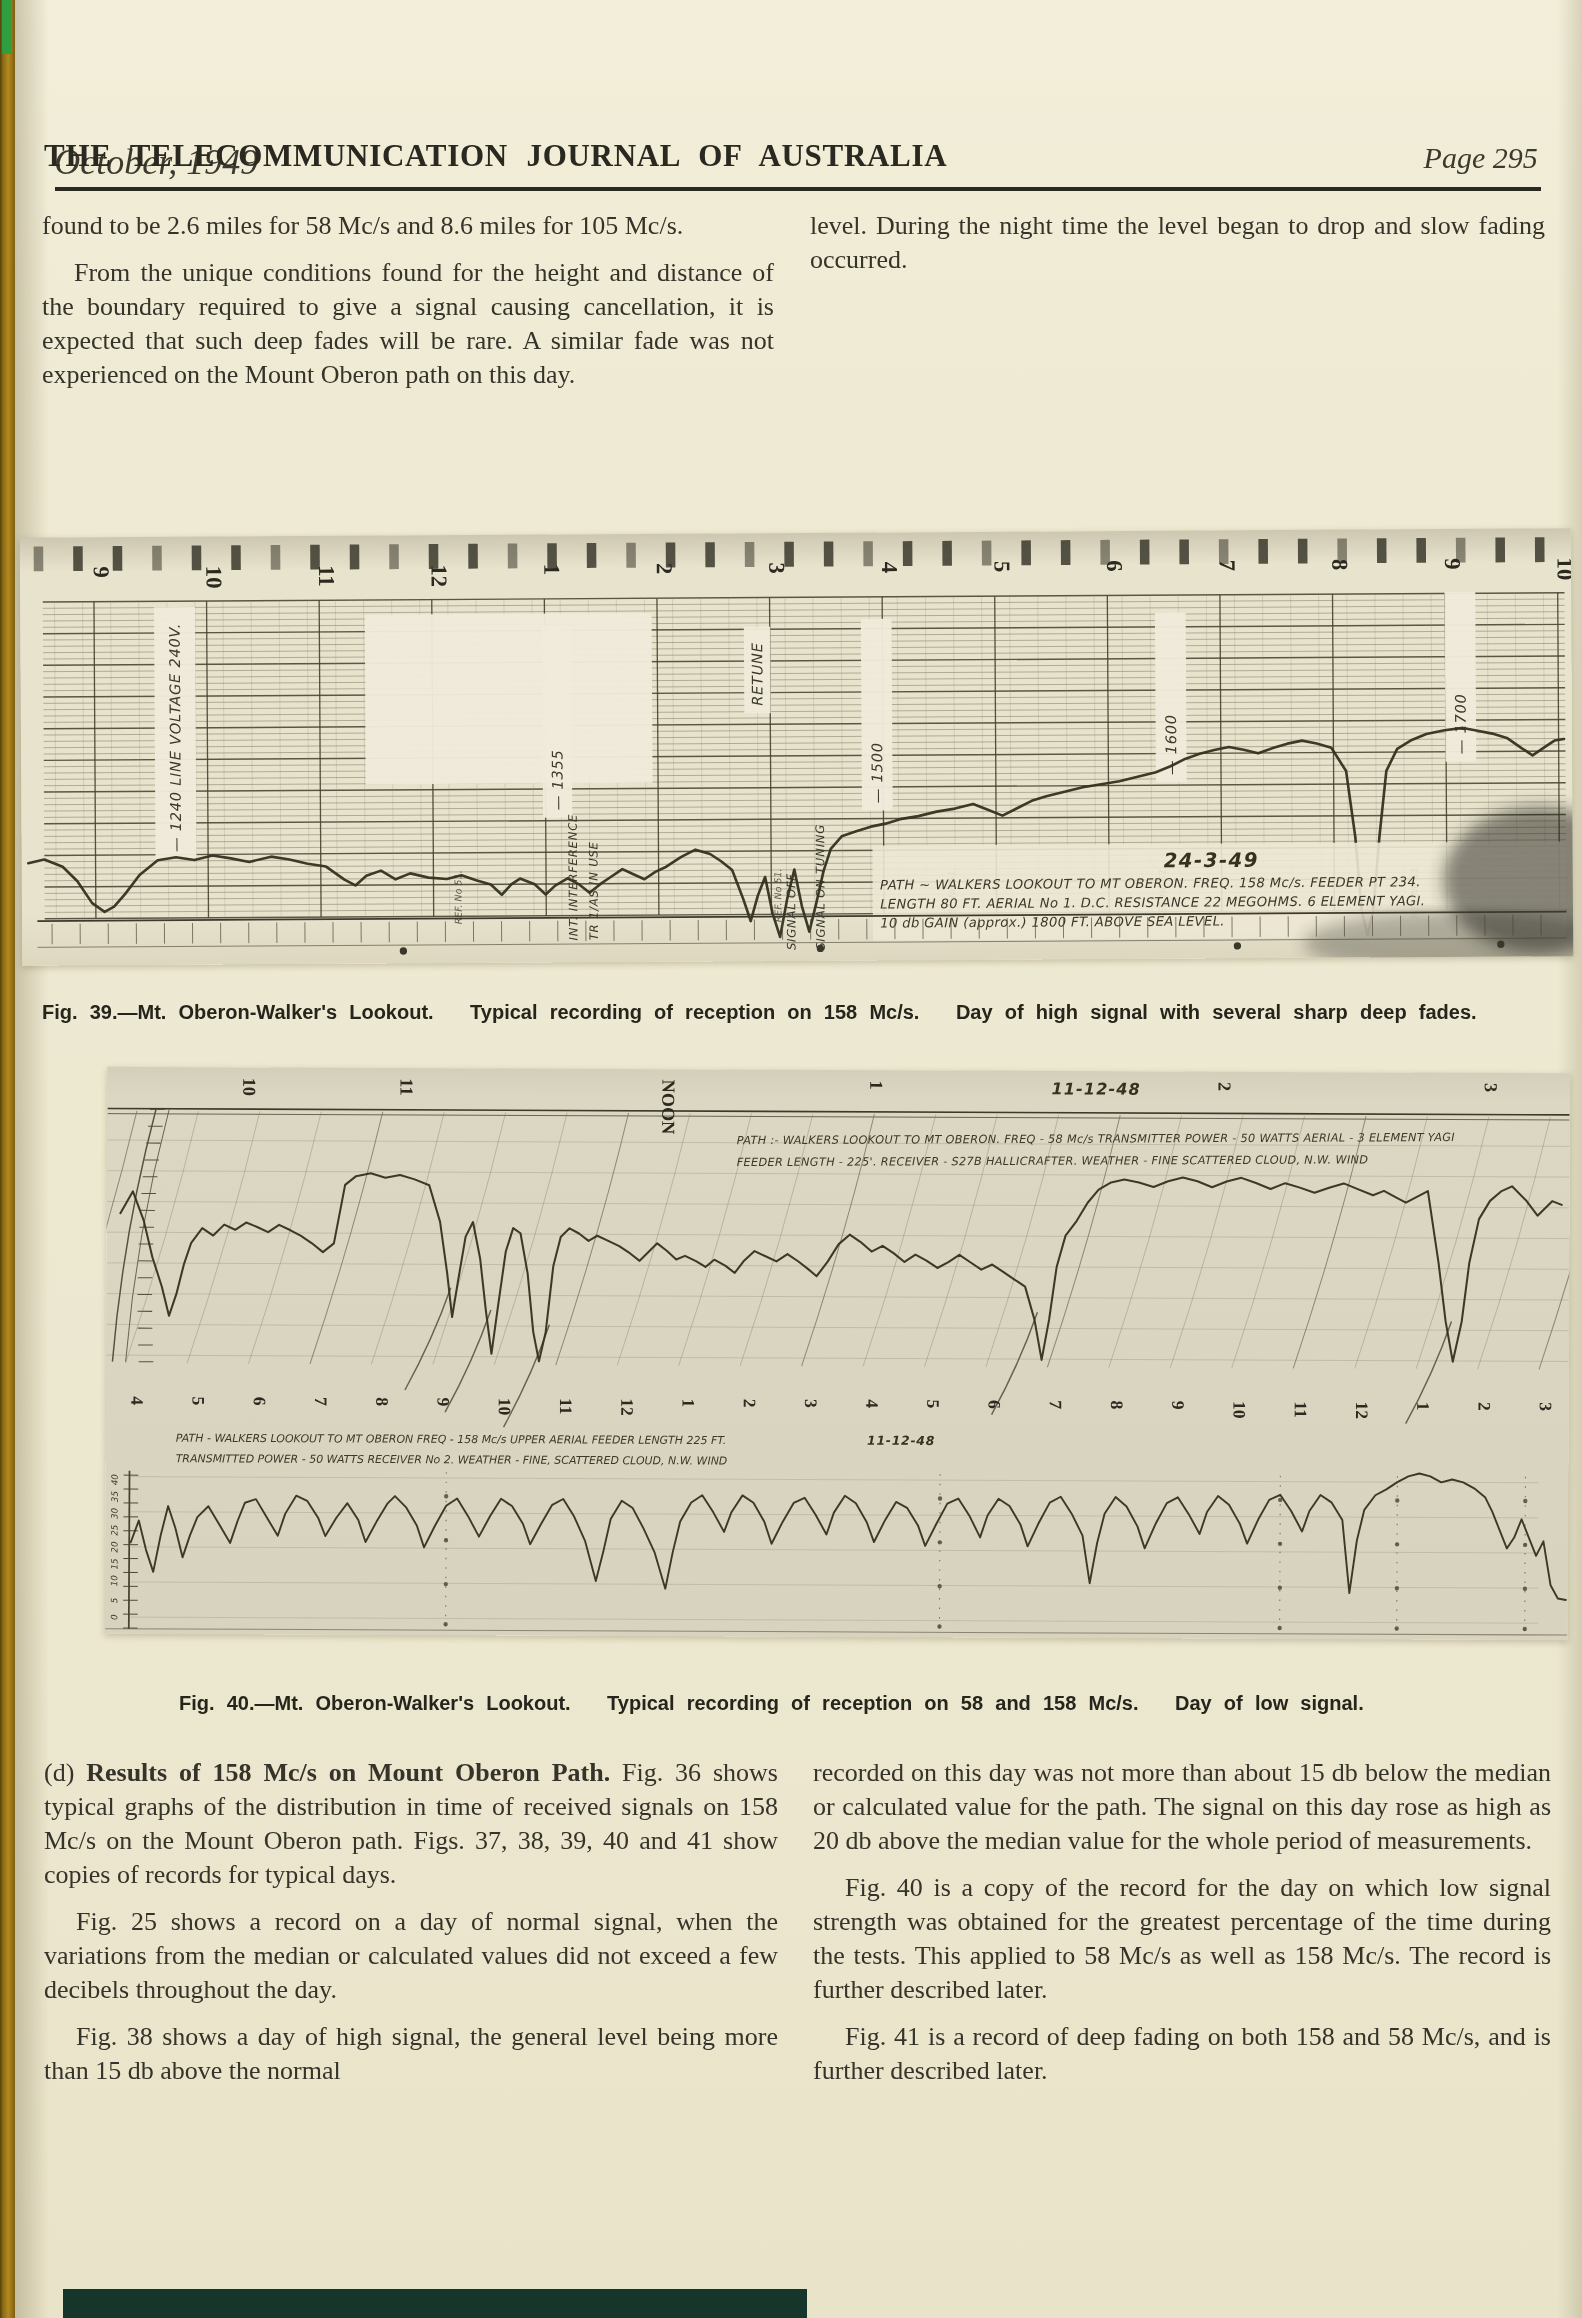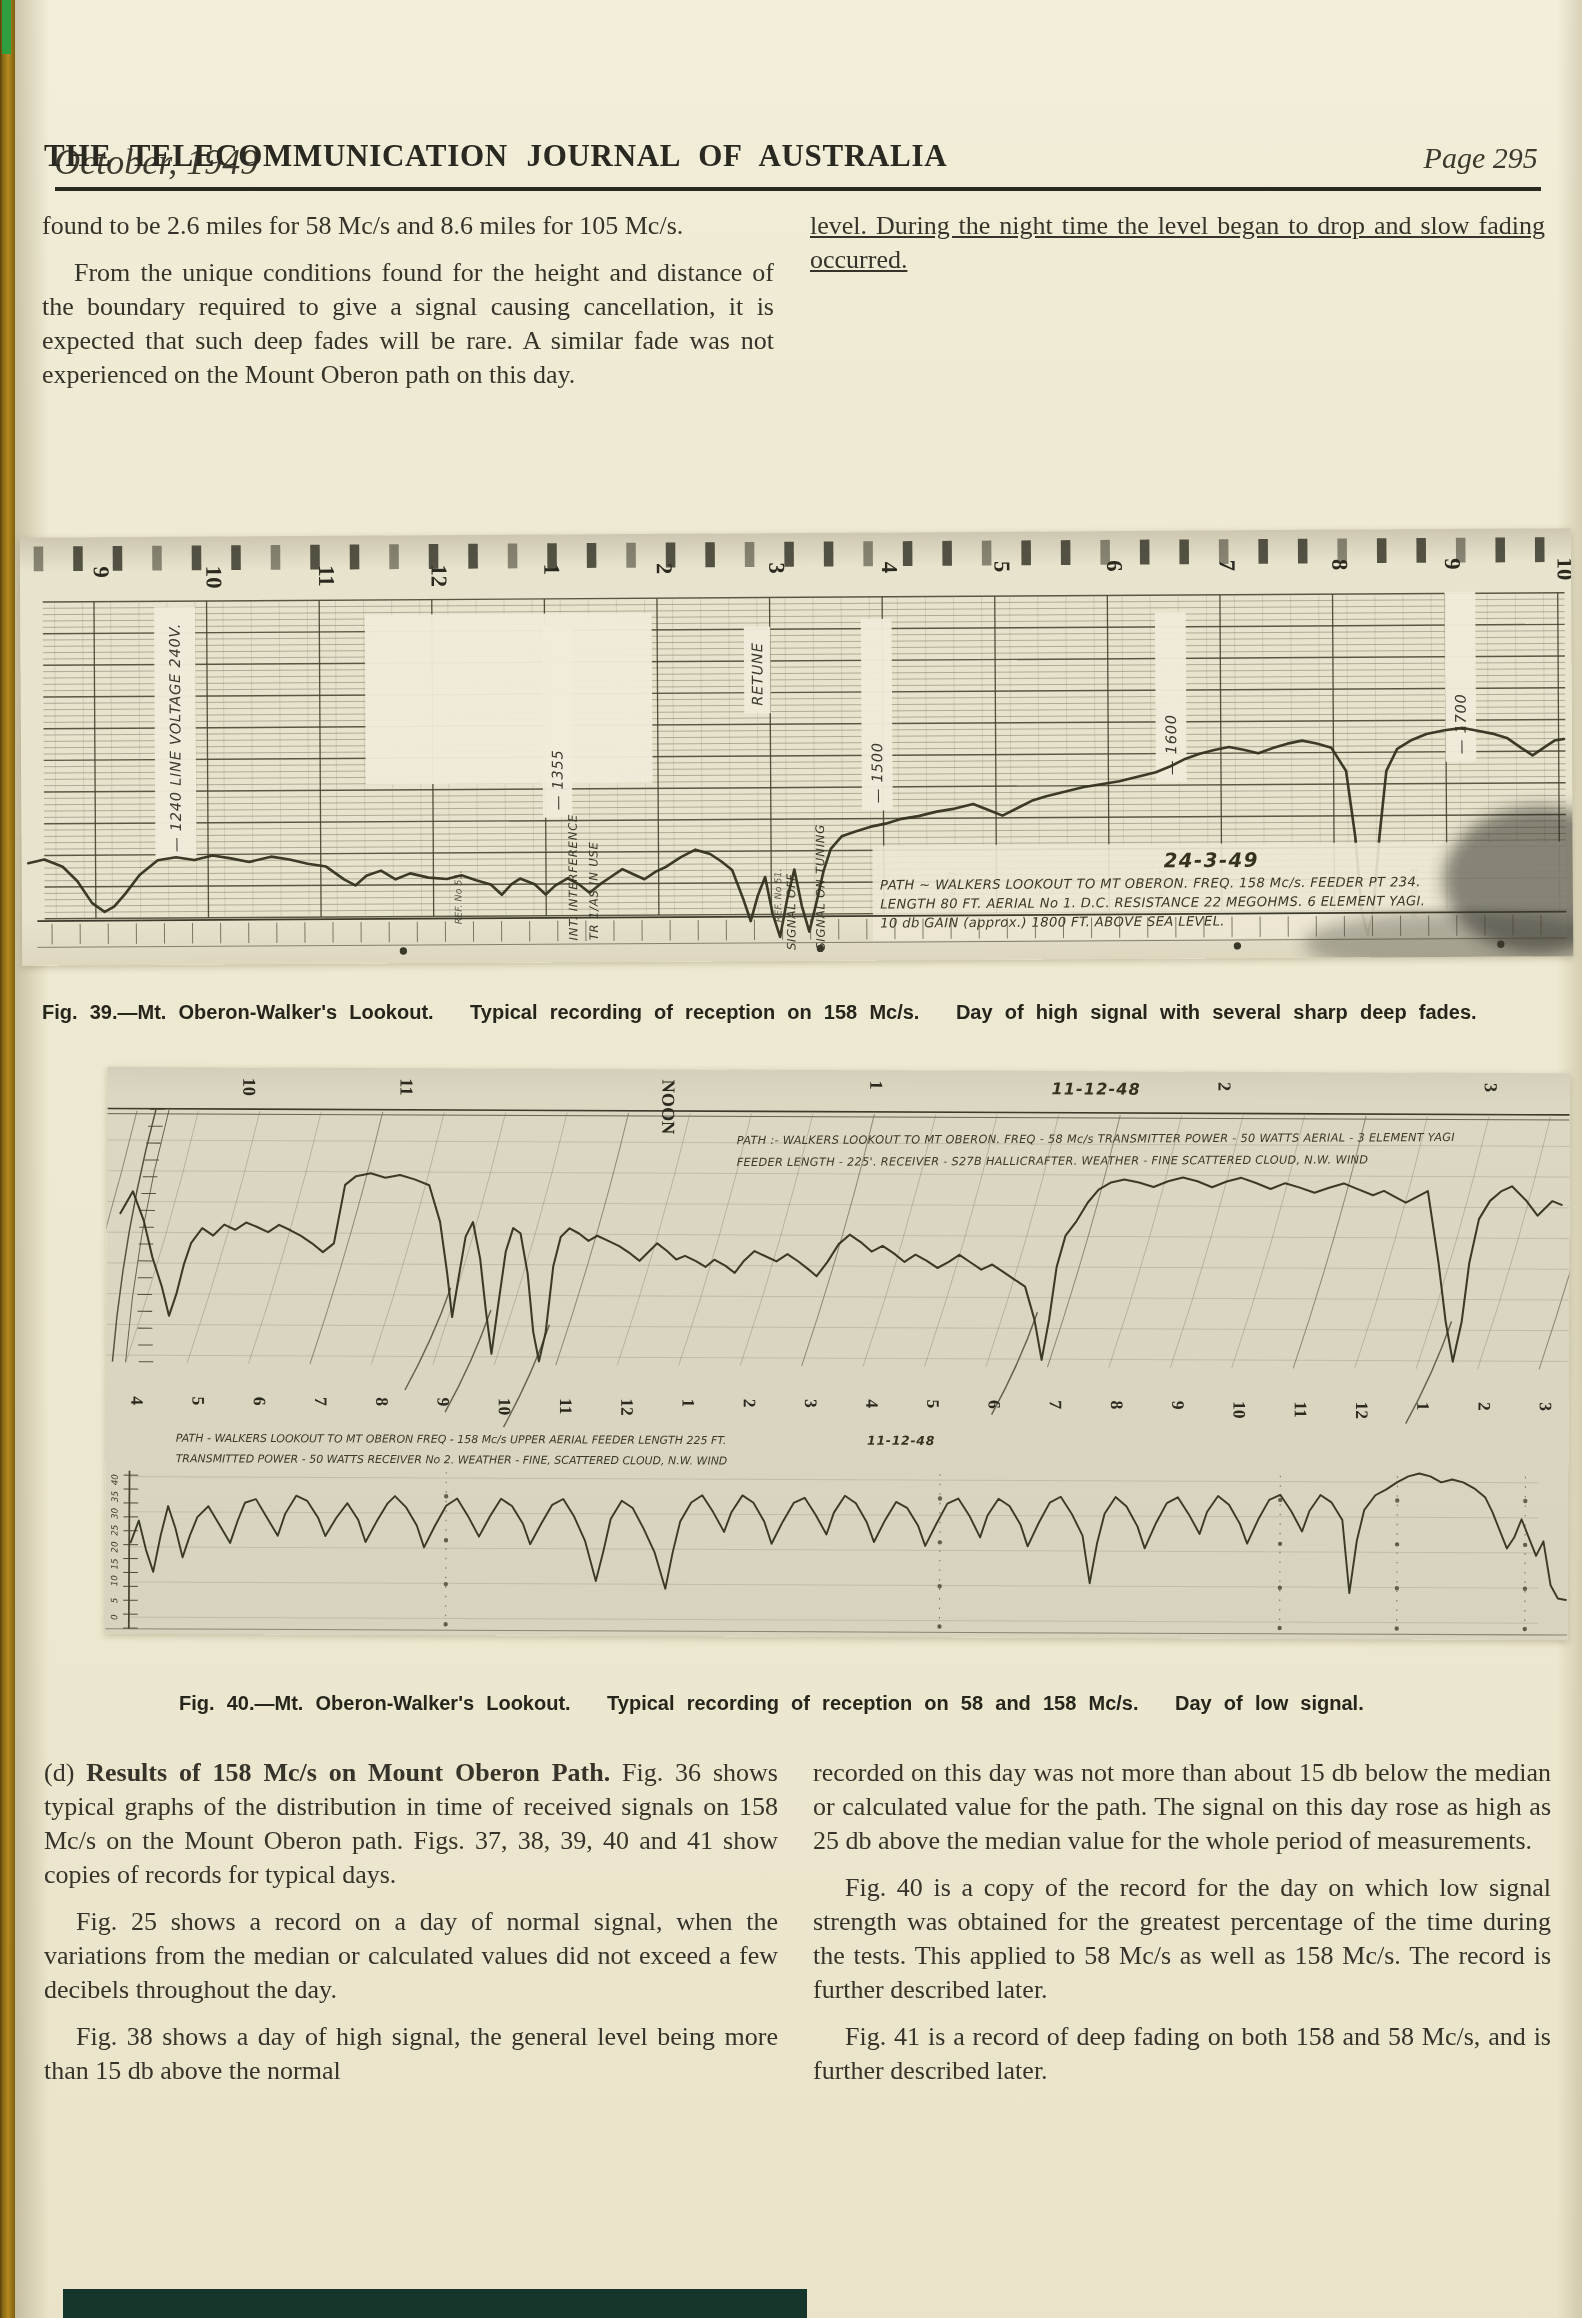--- a/index.html
+++ b/index.html
@@ -21,21 +21,21 @@
   .h-title{position:absolute;left:0;top:0;width:100%;text-align:left;font-weight:bold;
      font-size:31px;letter-spacing:0.7px;word-spacing:10.2px;color:#2a2921;}
   .h-page{position:absolute;right:7.3px;top:2.9px;font-style:italic;font-size:30px;color:#3c3a2e;}
   .rule{position:absolute;left:55px;top:187px;width:1486px;height:3.7px;background:#2b2a20;}
 
   .col{position:absolute;text-align:justify;font-size:26px;line-height:34px;color:#35332a;}
   .col p{margin:0 0 13px 0;}
   .ind{text-indent:32px;}
   .bold{font-weight:bold;}
   #col-tl{left:42px;top:209px;width:732px;}
-  #col-tr{left:810px;top:209px;width:735px;text-decoration:underline;}
+  #col-tr{left:810px;top:209px;width:735px;}
   #col-bl{left:44px;top:1756px;width:734px;}
   #col-br{left:813px;top:1756px;width:738px;}
 
   .fig{position:absolute;box-shadow:0 2.2px 6.6px rgba(80,70,30,.25);}
   #fig39-wrap{left:20.5px;top:533px;width:1551px;height:428px;transform:rotate(-0.35deg);
      background:linear-gradient(180deg,#cdc7b1 0px,#e8e3cd 34px,#e8e3cd 88%,#ddd7c0 100%);}
   #fig40-wrap{left:106px;top:1070px;width:1463px;height:567px;transform:rotate(0.25deg);
      background:linear-gradient(180deg,#d4cfba 0px,#dcd7c2 29px,#d8d3be 100%);}
   .fig svg{position:absolute;inset:0;}
 
@@ -499,20 +499,20 @@
       </svg>
   </div>
   <p class="caption" id="cap40">Fig. 40.—Mt. Oberon-Walker's Lookout.   Typical recording of reception on 58 and 158 Mc/s.   Day of low signal.</p>
 
   <div class="col" id="col-bl">
     <p><span>(d) </span><span class="bold">Results of 158 Mc/s on Mount Oberon Path.</span><span> Fig. 36 shows typical graphs of the distribution in time of received signals on 158 Mc/s on the Mount Oberon path. Figs. 37, 38, 39, 40 and 41 show copies of records for typical days.</span></p>
     <p class="ind">Fig. 25 shows a record on a day of normal signal, when the variations from the median or calculated values did not exceed a few decibels throughout the day.</p>
     <p class="ind">Fig. 38 shows a day of high signal, the general level being more than 15 db above the normal</p>
   </div>
   <div class="col" id="col-br">
-    <p>recorded on this day was not more than about 15 db below the median or calculated value for the path. The signal on this day rose as high as 25 db above the median value for the whole period of measurements.</p>
+    <p>recorded on this day was not more than about 15 db below the median or calculated value for the path. The signal on this day rose as high as 20 db above the median value for the whole period of measurements.</p>
     <p class="ind">Fig. 40 is a copy of the record for the day on which low signal strength was obtained for the greatest percentage of the time during the tests. This applied to 58 Mc/s as well as 158 Mc/s. The record is further described later.</p>
     <p class="ind">Fig. 41 is a record of deep fading on both 158 and 58 Mc/s, and is further described later.</p>
   </div>
 
   <div class="bottom-bar"></div>
 </div>
 
 
 </body></html>

